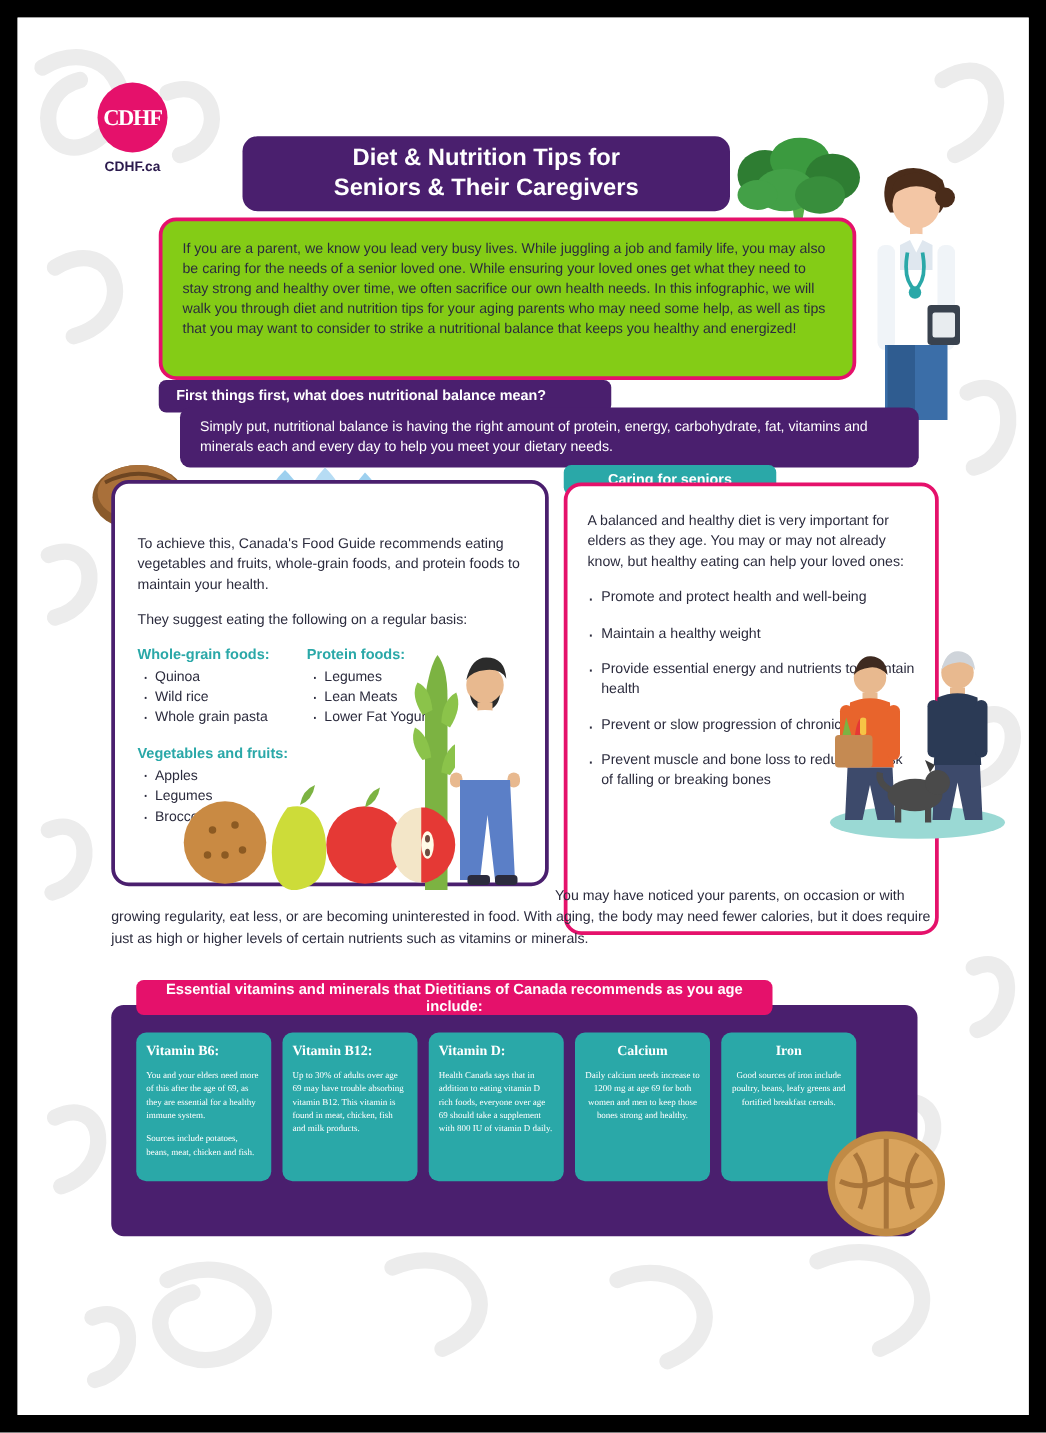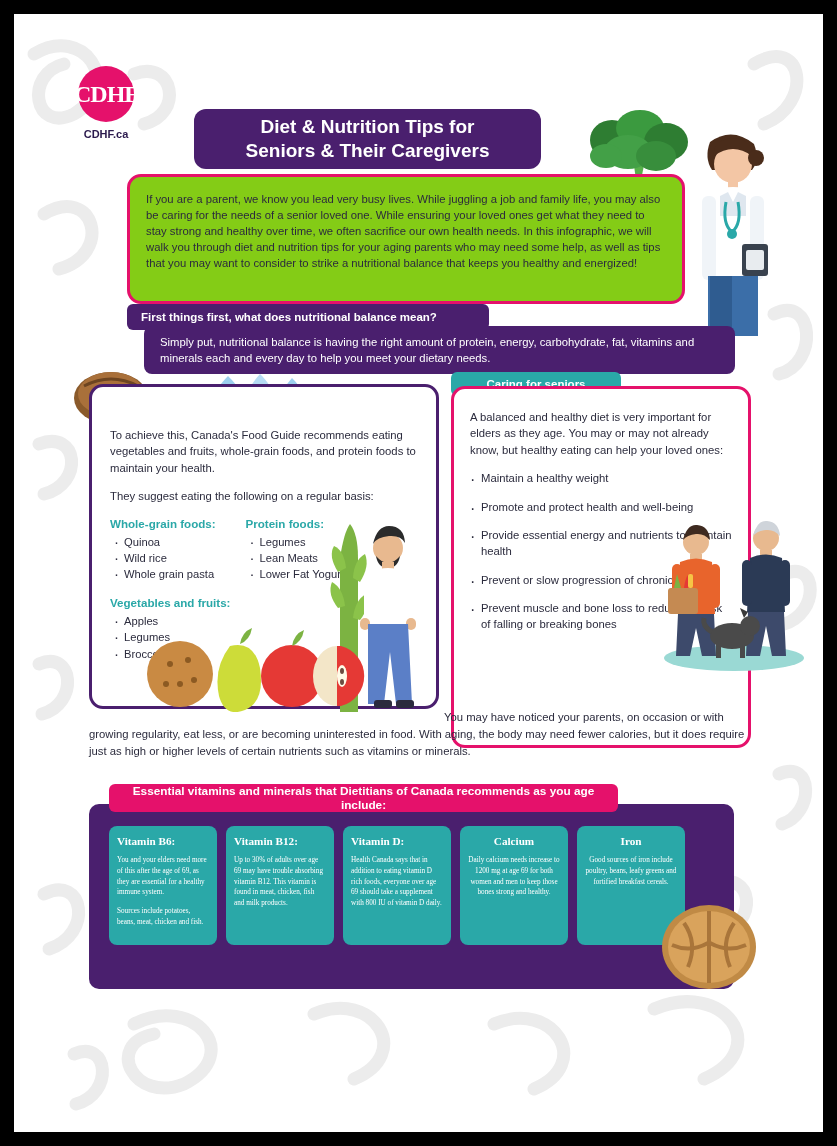--- a/index.html
+++ b/index.html
@@ -28,32 +28,32 @@
 
   
   .logo-wrap{position:absolute;left:54px;top:52px;width:76px;text-align:center;}
   .logo-circle{
     width:56px;height:56px;border-radius:50%;
     background:#e5116b;margin:0 auto;
     position:relative;
   }
   .logo-circle .mark{
     position:absolute;left:0;top:0;right:0;bottom:0;
-    color:#fff;font-weight:bold;font-size:24px;
+    color:#fff;font-weight:bold;font-size:18px;
     display:flex;align-items:center;justify-content:center;
     letter-spacing:-1px;
     font-family:"Liberation Serif", serif;
   }
   .logo-text{
     margin-top:6px;font-size:11px;font-weight:bold;color:#2b1a4d;
   }
 
   
   .title-banner{
-    position:absolute;left:180px;top:95px;width:347px;height:60px;
+    position:absolute;left:180px;top:95px;width:390px;height:60px;
     background:#4a1f6e;border-radius:12px;
     display:flex;align-items:center;justify-content:center;
     text-align:center;
   }
   .title-banner .t{
     color:#ffffff;font-weight:bold;font-size:19px;line-height:1.25;
     font-family:"Liberation Sans", sans-serif;
   }
 
   
@@ -352,22 +352,22 @@
         <ellipse cx="198" cy="68" rx="2" ry="3" fill="#6d4c41"></ellipse>
       </svg>
     </div>
 
     <div class="cfs-banner">
       <span>Caring for seniors</span>
     </div>
     <div class="cfs-box">
       <p>A balanced and healthy diet is very important for elders as they age. You may or may not already know, but healthy eating can help your loved ones:</p>
       <ul>
+        <li>Promote and protect health and well-being</li>
         <li>Maintain a healthy weight</li>
-        <li>Promote and protect health and well-being</li>
         <li>Provide essential energy and nutrients to maintain health</li>
         <li>Prevent or slow progression of chronic illnesses</li>
         <li>Prevent muscle and bone loss to reduce the risk of falling or breaking bones</li>
       </ul>
     </div>
 
     <div class="ill seniors">
       <svg width="160" height="160" viewBox="0 0 160 160" class="svgfill">
         <ellipse cx="80" cy="146" rx="70" ry="13" fill="#9ad9d4"></ellipse>
 

